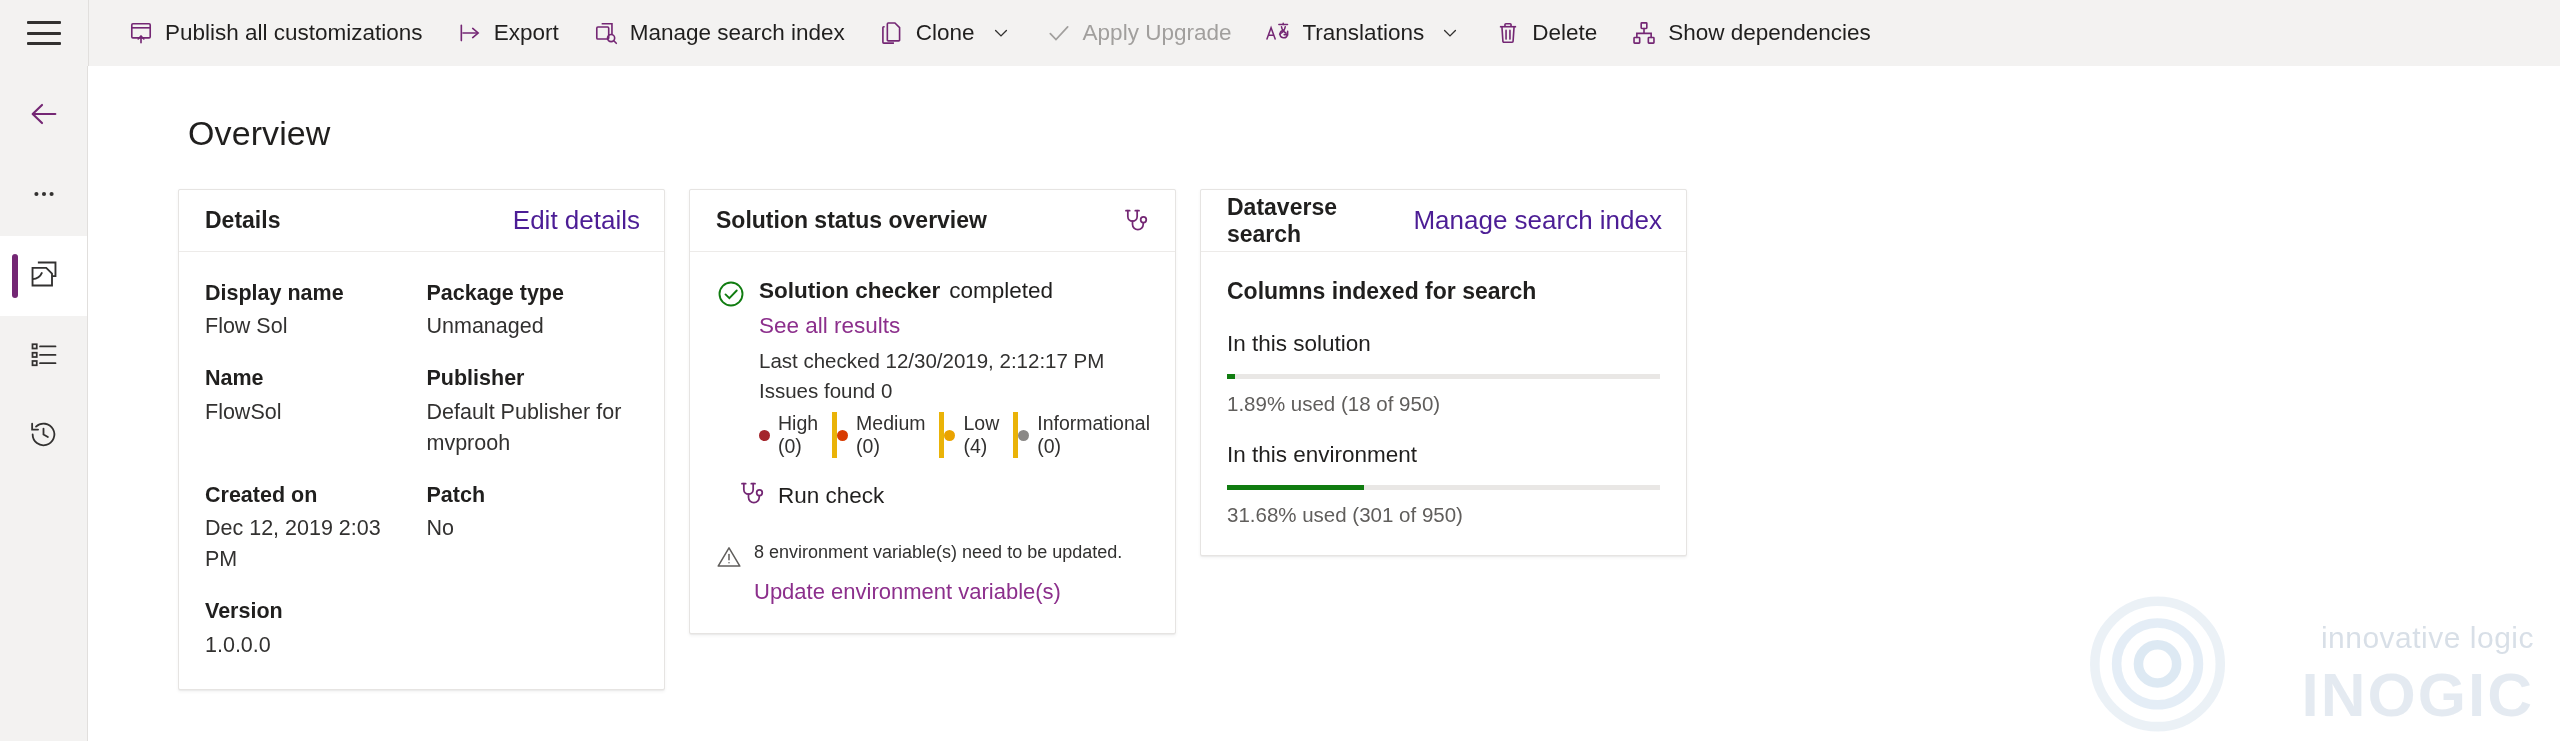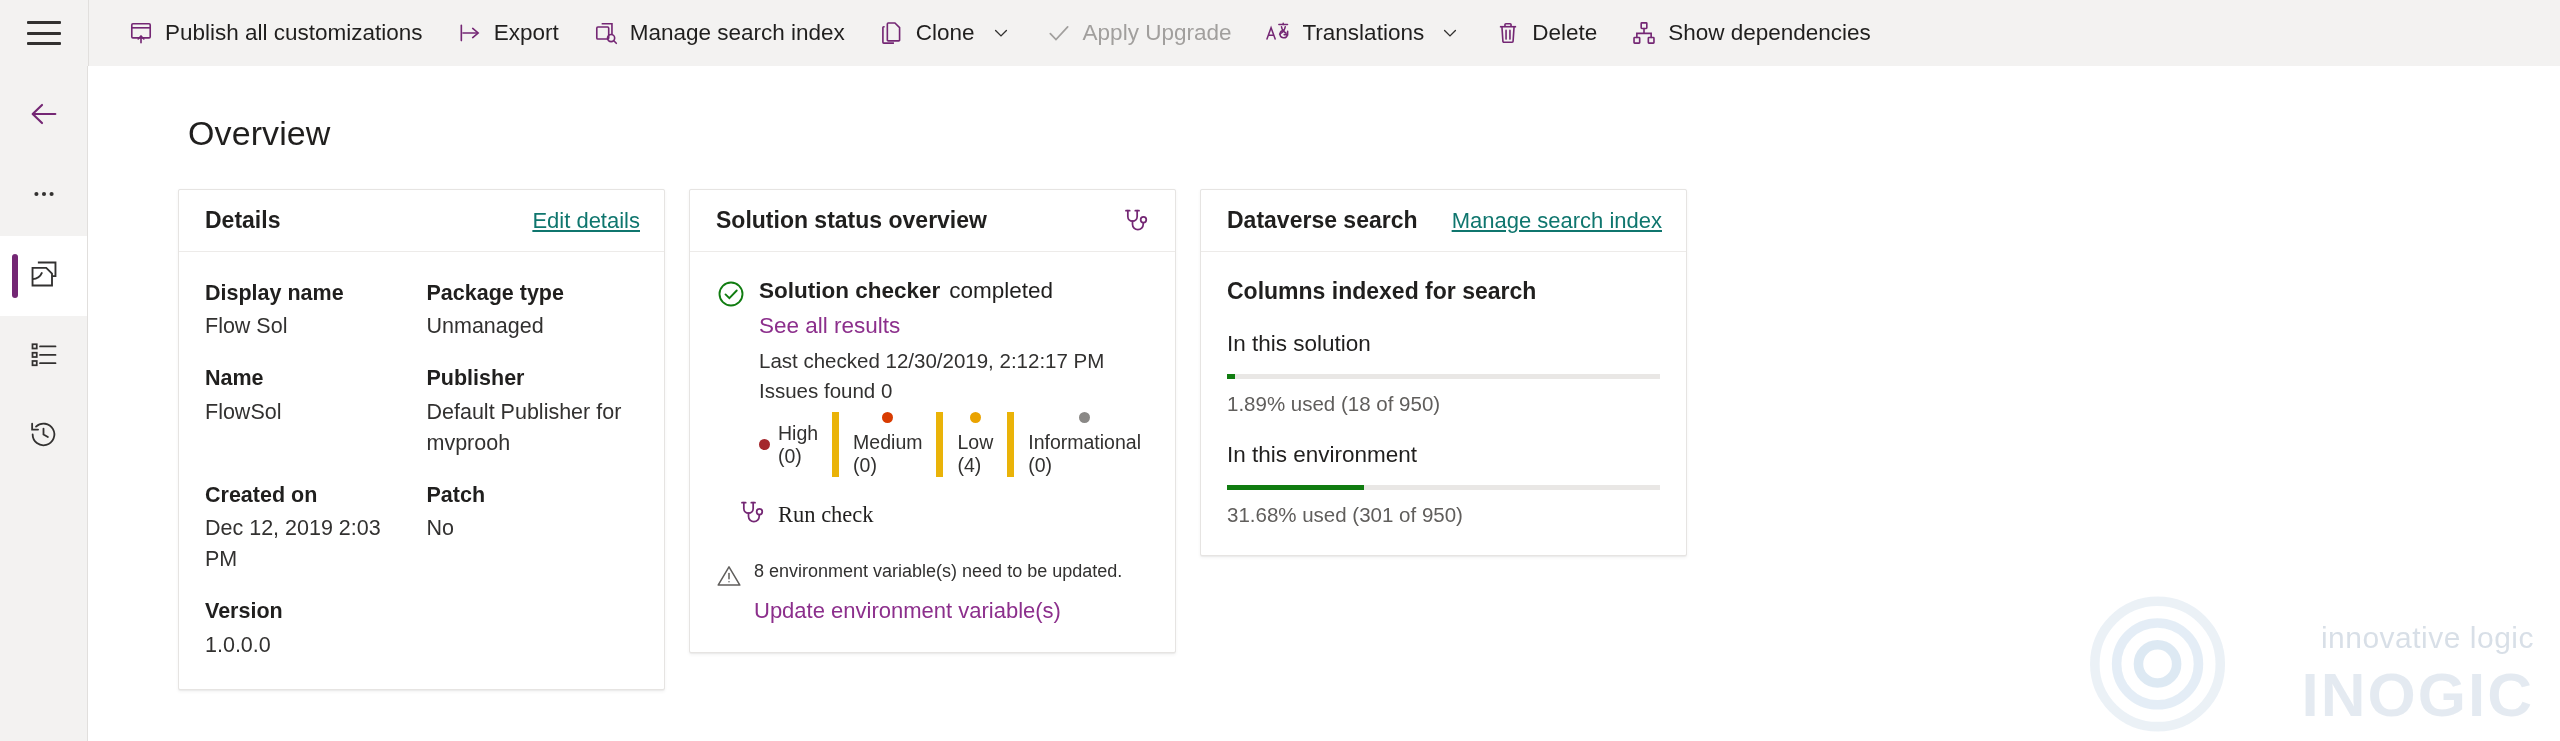--- a/index.html
+++ b/index.html
@@ -92,45 +92,45 @@
     display: flex; flex-direction: column;
   }
 
   .card-head {
     height: 62px; flex: 0 0 62px;
     display: flex; align-items: center; justify-content: space-between;
     padding: 0 24px 0 26px;
     border-bottom: 1px solid #edebe9;
   }
   .card-title { font-size: 23px; font-weight: 600; color: #201f1e; }
-  .card-link { font-size: 22px; color: #0f766e; cursor: pointer; white-space: nowrap; text-decoration: underline; }
+  .card-link { font-size: 26px; color: #4c1d95; cursor: pointer; white-space: nowrap; }
   .card-head-icon { width: 30px; height: 30px; display: flex; align-items: center; justify-content: center; cursor: pointer; }
 
   .card-body { padding: 26px 26px 28px 26px; flex: 1; }
 
   
   .detail-grid { display: grid; grid-template-columns: 1fr 1fr; row-gap: 21px; column-gap: 10px; }
   .d-label { font-size: 21.5px; font-weight: 700; color: #201f1e; line-height: 1.45; }
   .d-value { font-size: 21.5px; font-weight: 400; color: #323130; line-height: 1.45; margin-top: 2px; }
   .d-cell { min-width: 0; }
 
   
   .sc-row { display: flex; align-items: flex-start; gap: 13px; }
   .sc-check { width: 30px; height: 30px; flex: 0 0 30px; margin-top: 1px; }
   .sc-headline { font-size: 22.5px; color: #201f1e; display: flex; align-items: center; gap: 9px; flex-wrap: wrap; }
   .sc-headline b { font-weight: 700; }
   .sc-link { color: #8c2f8c; cursor: pointer; }
   .sc-sub { padding-left: 43px; margin-top: 7px; }
   .sc-meta { font-size: 20.5px; color: #323130; line-height: 1.45; }
   .sev-row { display: flex; align-items: center; margin-top: 7px; }
   .sev { display: flex; align-items: center; gap: 8px; font-size: 19.5px; color: #323130; padding-right: 14px; }
-  .sev + .sev { padding-left: 14px; border-left: 7px solid #eab308; flex-direction: column; }
+  .sev + .sev { border-left: 5px solid #eab308; }
   .dot { width: 11px; height: 11px; border-radius: 50%; flex: 0 0 11px; }
 
-  .run-check { display: flex; align-items: center; gap: 12px; margin: 22px 0 0 22px; cursor: pointer; font-family: Liberation Serif, serif; }
+  .run-check { display: flex; align-items: center; gap: 12px; margin: 22px 0 0 22px; cursor: pointer; }
   .run-check .lbl { font-size: 22.5px; color: #201f1e; }
 
   .warn-row { display: flex; align-items: flex-start; gap: 12px; margin-top: 30px; }
   .warn-ico { width: 26px; height: 26px; flex: 0 0 26px; margin-top: 2px; }
   .warn-text { font-size: 18px; color: #323130; }
   .warn-link { font-size: 22px; color: #8c2f8c; cursor: pointer; margin: 9px 0 0 38px; display: inline-block; }
 
   
   .ds-sub { font-size: 23px; font-weight: 600; color: #201f1e; }
   .ds-group { margin-top: 26px; }

